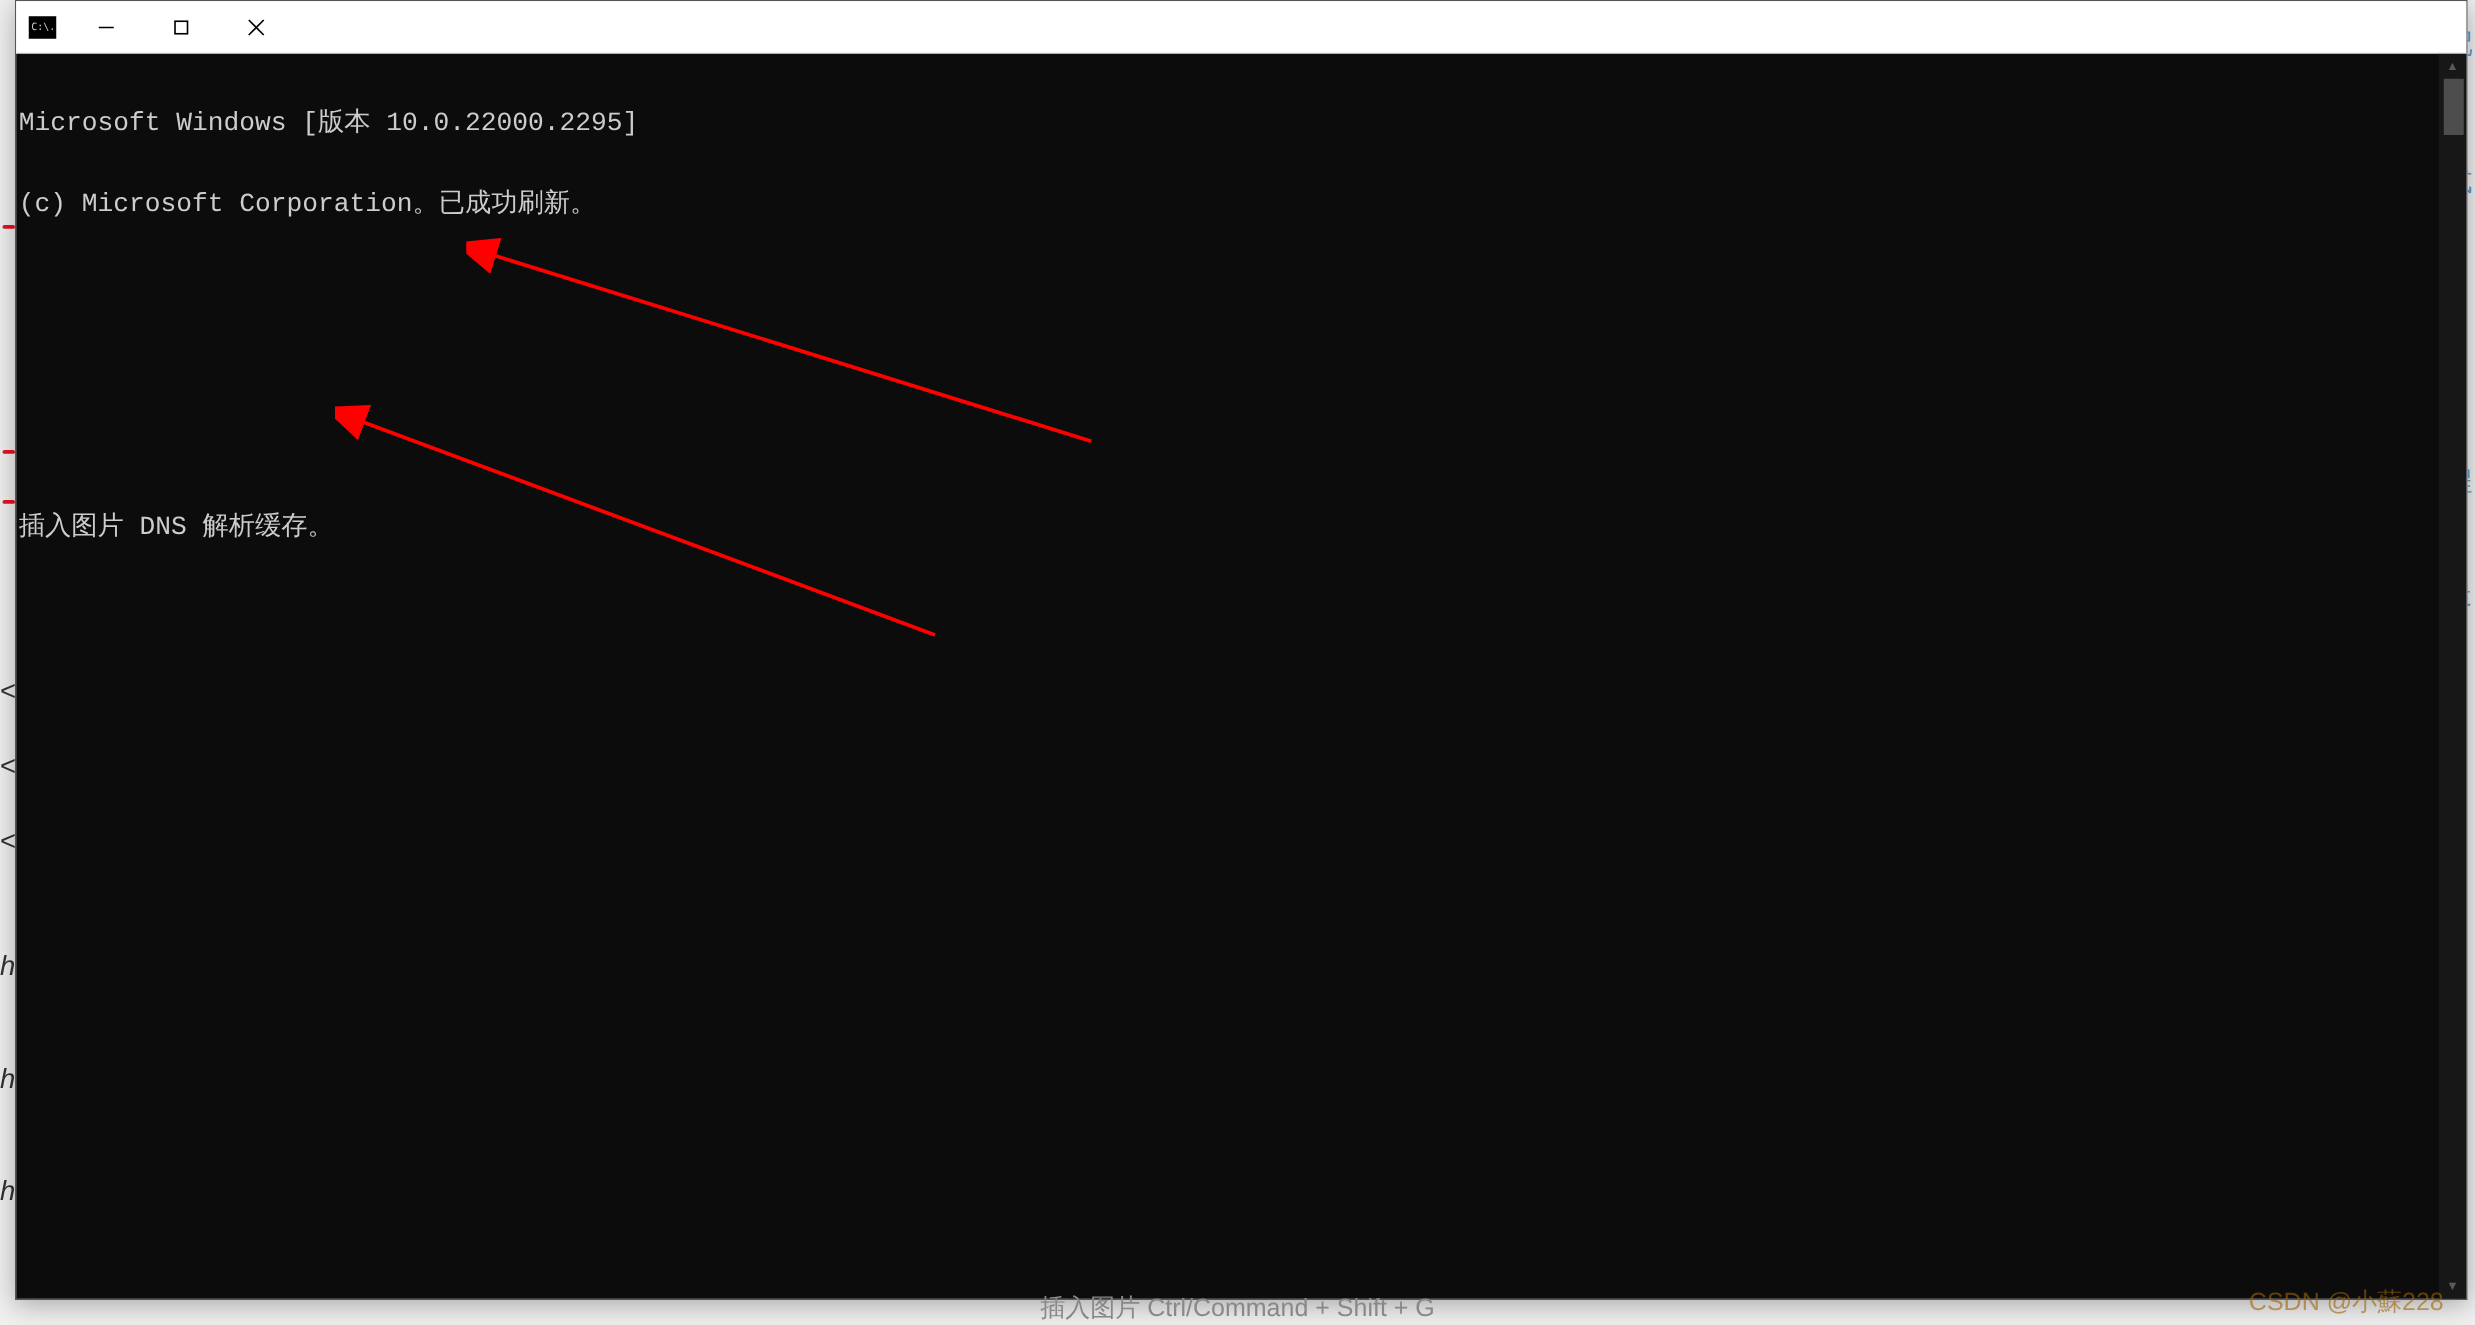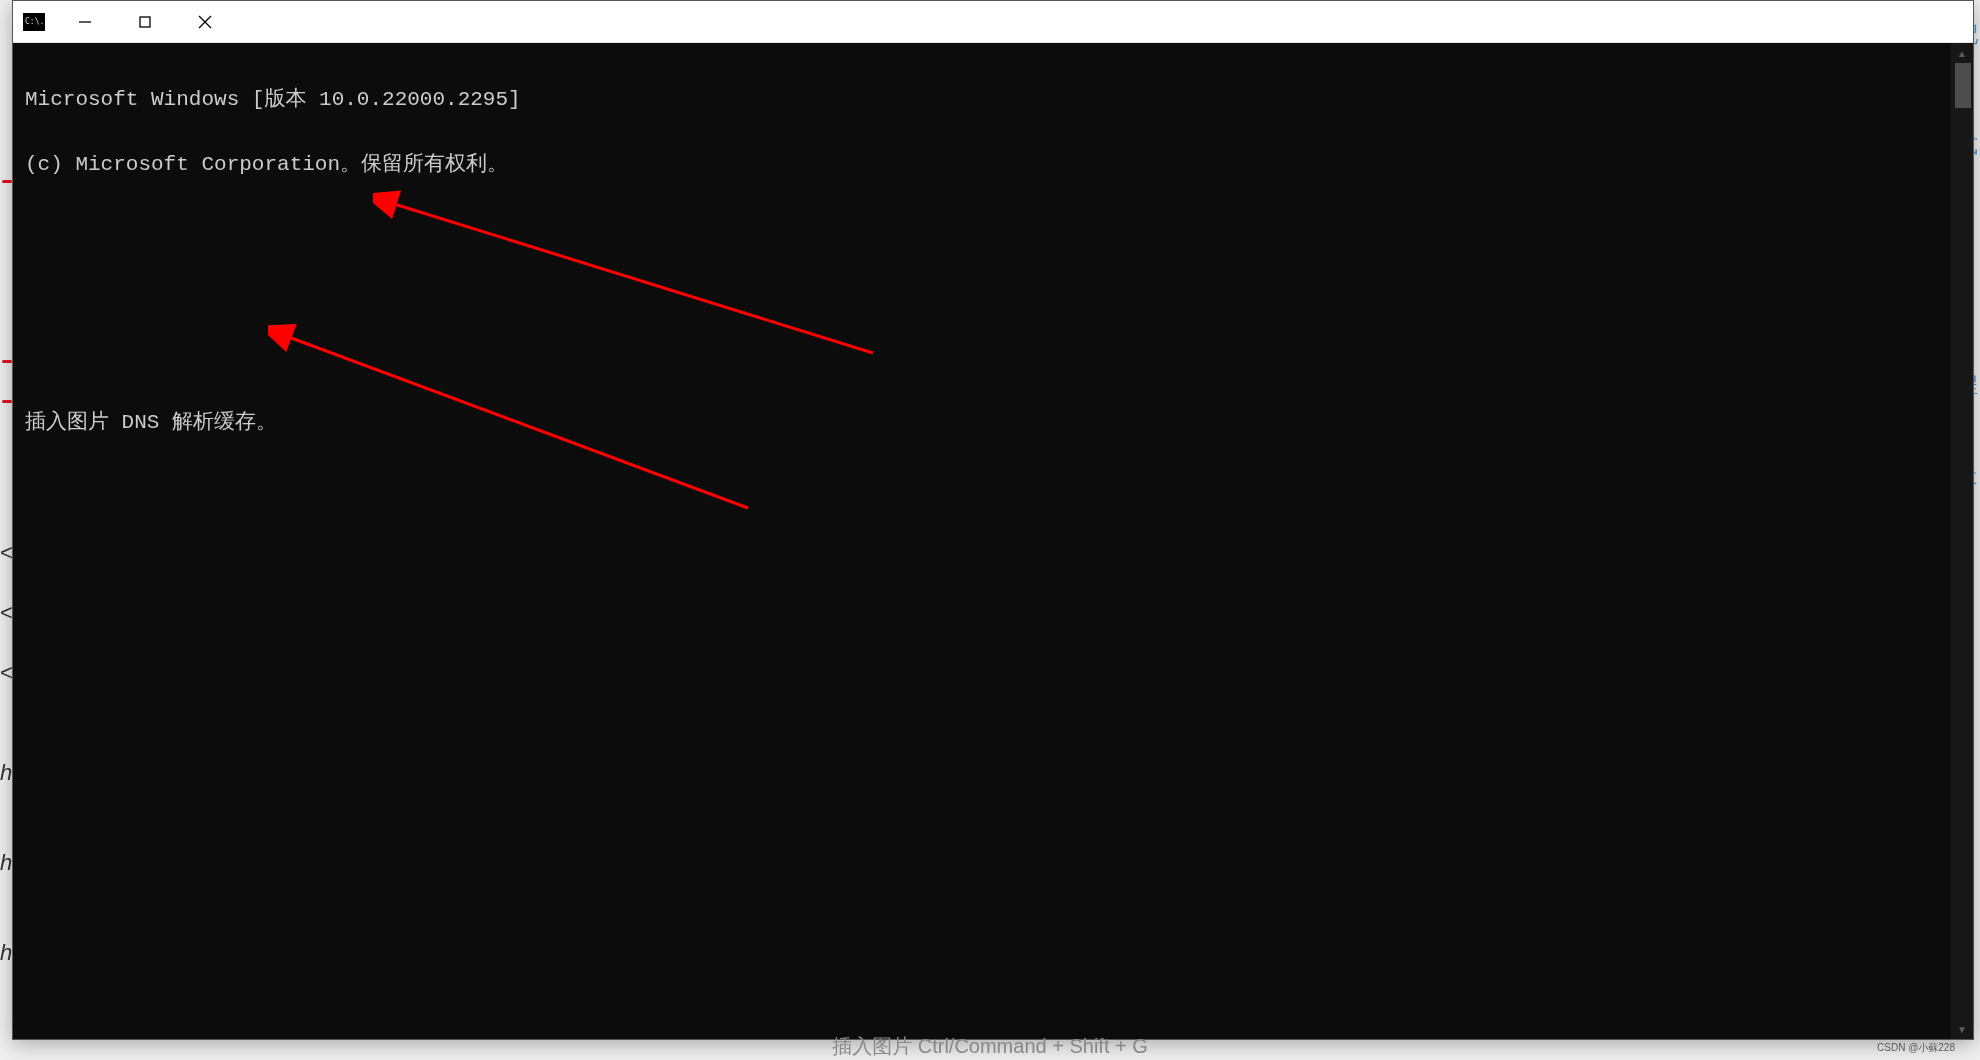--- a/index.html
+++ b/index.html
@@ -100,21 +100,21 @@
       width: 14px;
       height: 14px;
     }
     .terminal-area {
       flex: 1;
       background: #0c0c0c;
       position: relative;
       overflow: hidden;
     }
     .terminal-content {
-      padding: 8px 0 0 12px;
+      padding: 8px 0 0 2px;
       font-family: "NSimSun", "SimSun", Consolas, "Courier New", monospace;
       font-size: 21px;
       line-height: 1.55;
       color: #cccccc;
       white-space: pre;
     }
     .terminal-line {
       min-height: 32px;
     }
     .scrollbar {
@@ -155,22 +155,22 @@
       left: 50%;
       transform: translateX(-50%);
       color: #888;
       font-size: 20px;
       font-family: "Microsoft YaHei", sans-serif;
     }
     .watermark {
       position: absolute;
       bottom: 5px;
       right: 25px;
-      color: #000000;
-      font-size: 10px;
+      color: #a16207;
+      font-size: 20px;
       opacity: 0.6;
     }
   </style>
 </head>
 <body>
 
 <div class="background-hints">
   <span class="bg-text right" style="top:20px">配</span>
   <span class="bg-text right" style="top:130px">式</span>
   <span class="bg-text right" style="top:370px">程</span>
@@ -207,21 +207,21 @@
             <line x1="1" y1="1" x2="13" y2="13" stroke="#000" stroke-width="1.3"></line>
             <line x1="13" y1="1" x2="1" y2="13" stroke="#000" stroke-width="1.3"></line>
           </svg>
       </div>
     </div>
   </div>
 
   <div class="terminal-area">
     <div class="terminal-content">
 <div class="terminal-line">Microsoft Windows [版本 10.0.22000.2295]</div>
-<div class="terminal-line">(c) Microsoft Corporation。保留所有权利。</div>
+<div class="terminal-line">(c) Microsoft Corporation。已成功刷新。</div>
 <div class="terminal-line"></div>
 <div class="terminal-line"></div>
 <div class="terminal-line"></div>
 <div class="terminal-line">插入图片 DNS 解析缓存。</div>
 <div class="terminal-line"></div>
     </div>
 
     <svg class="annotation-arrow" style="left:360px;top:130px" width="510" height="190">
       <defs>
         <marker id="ah1" markerWidth="12" markerHeight="10" refX="2" refY="5" orient="auto">

